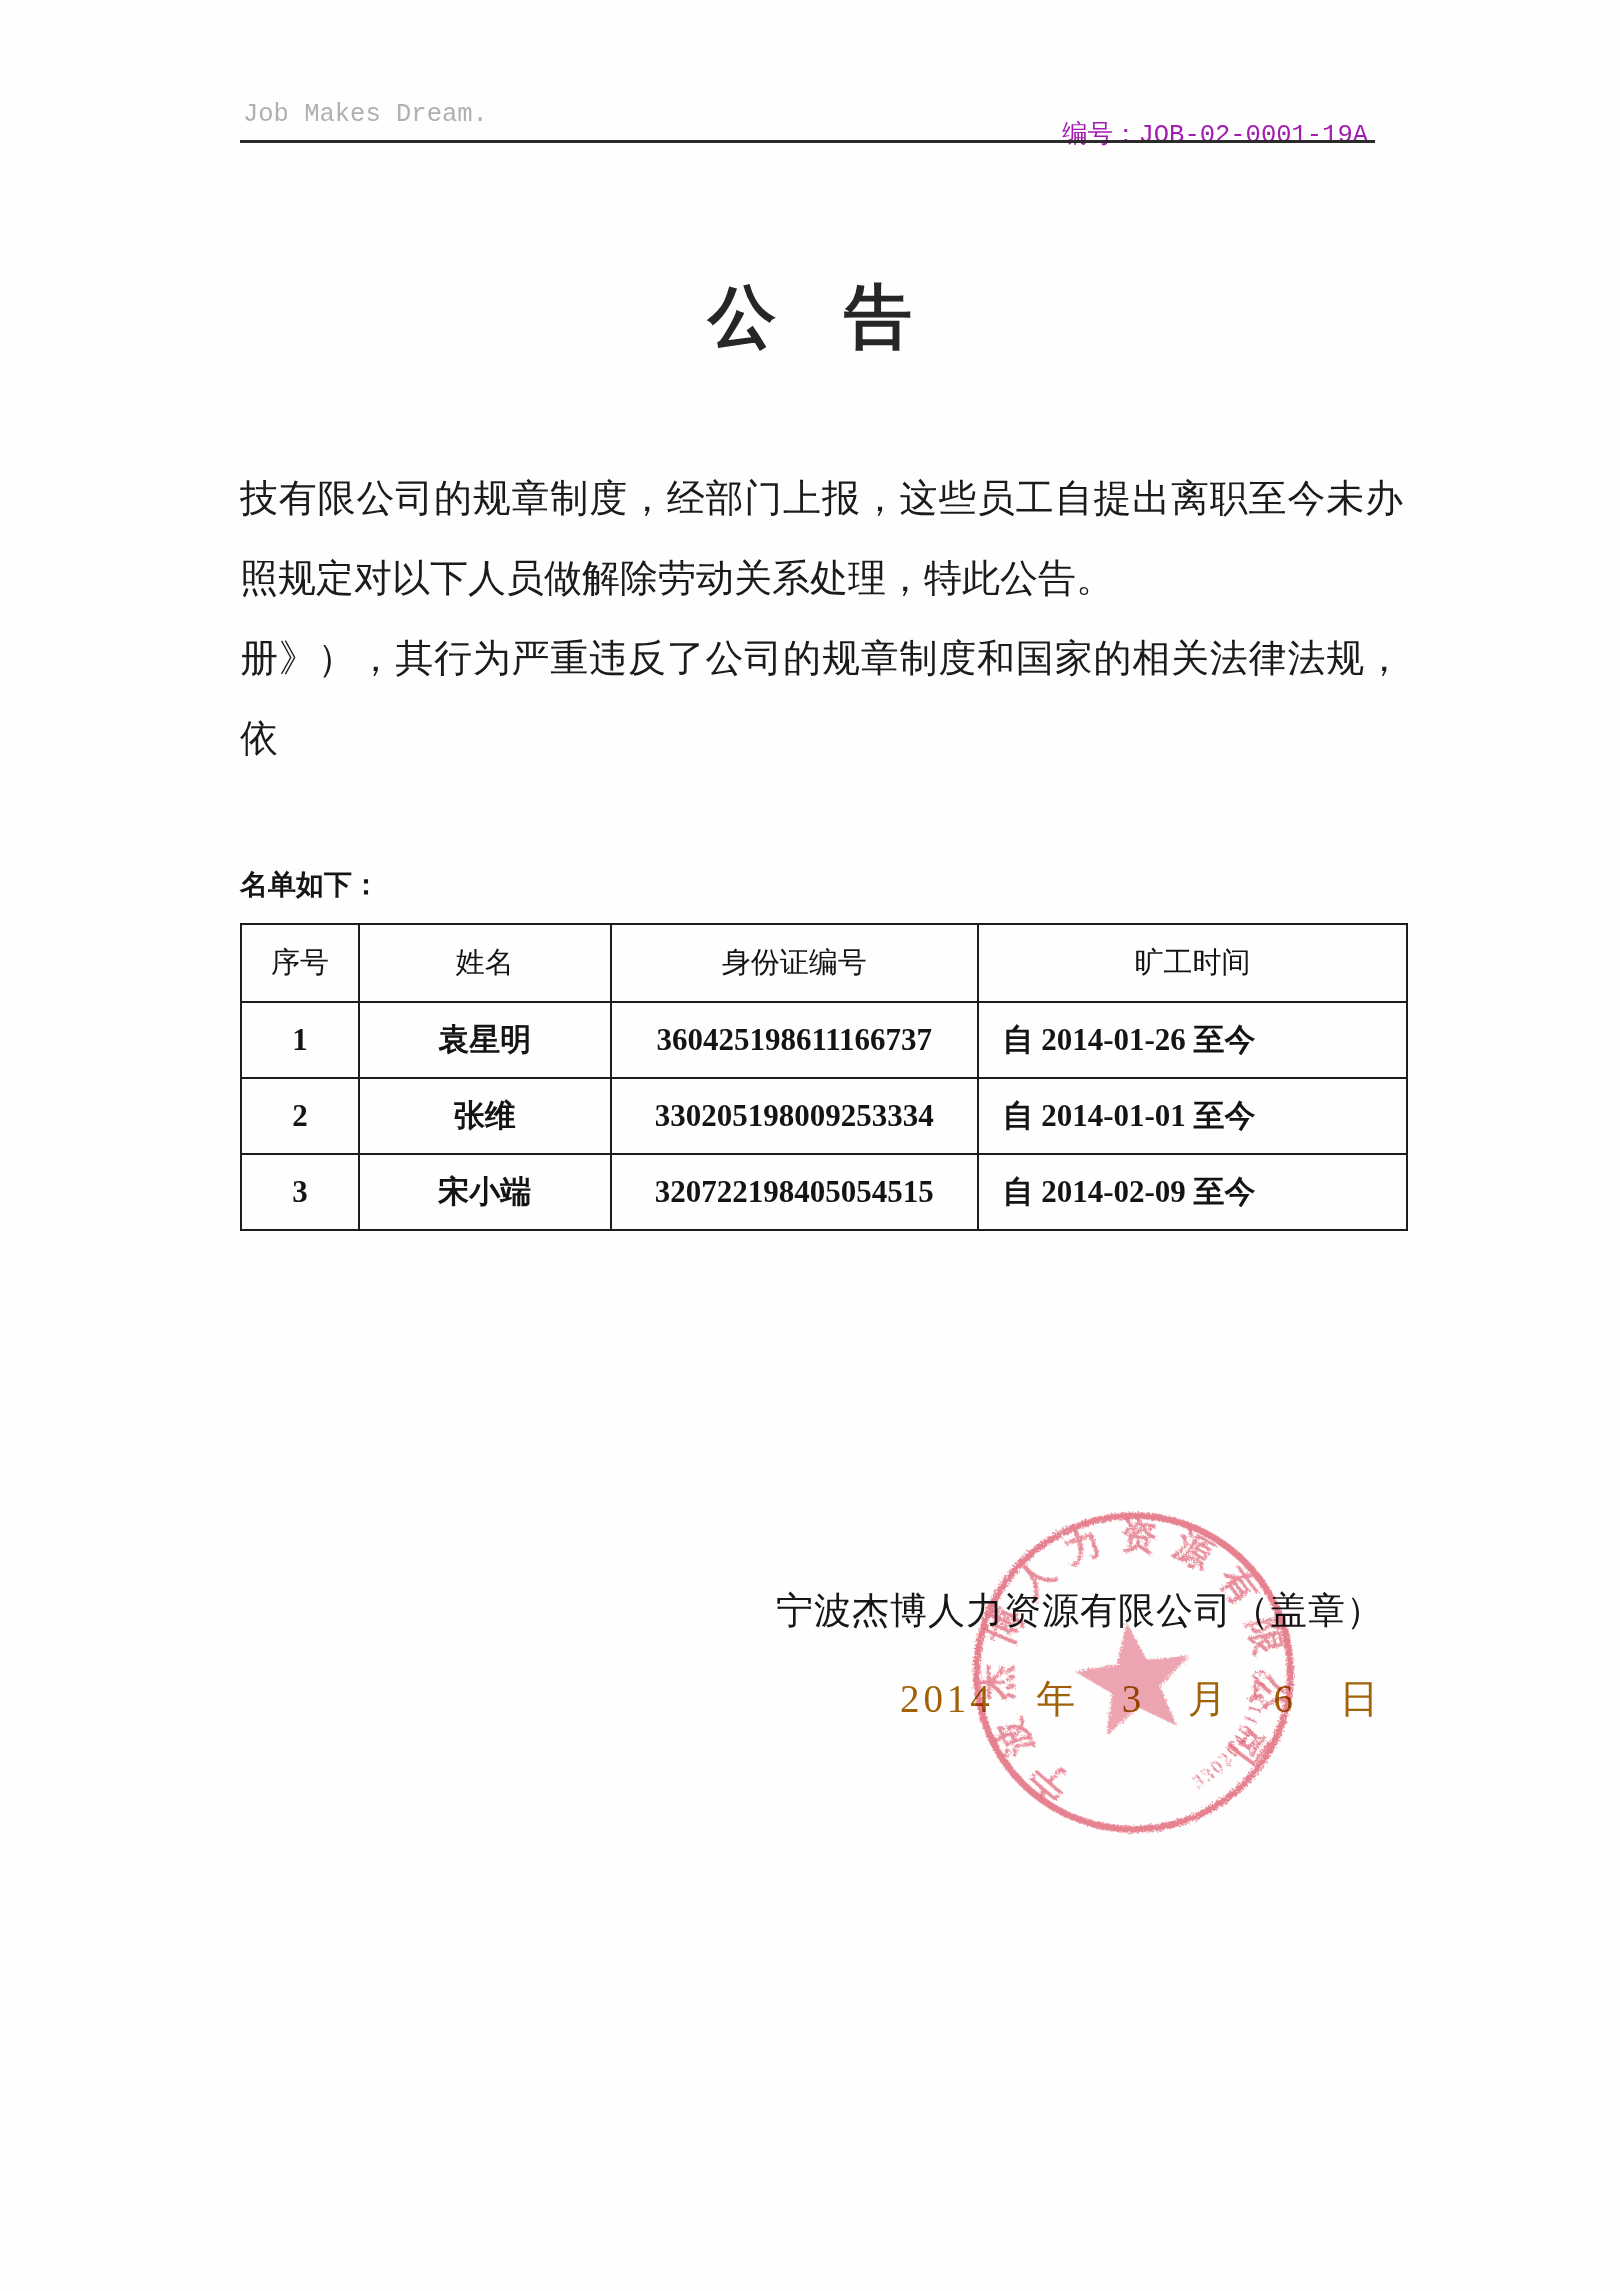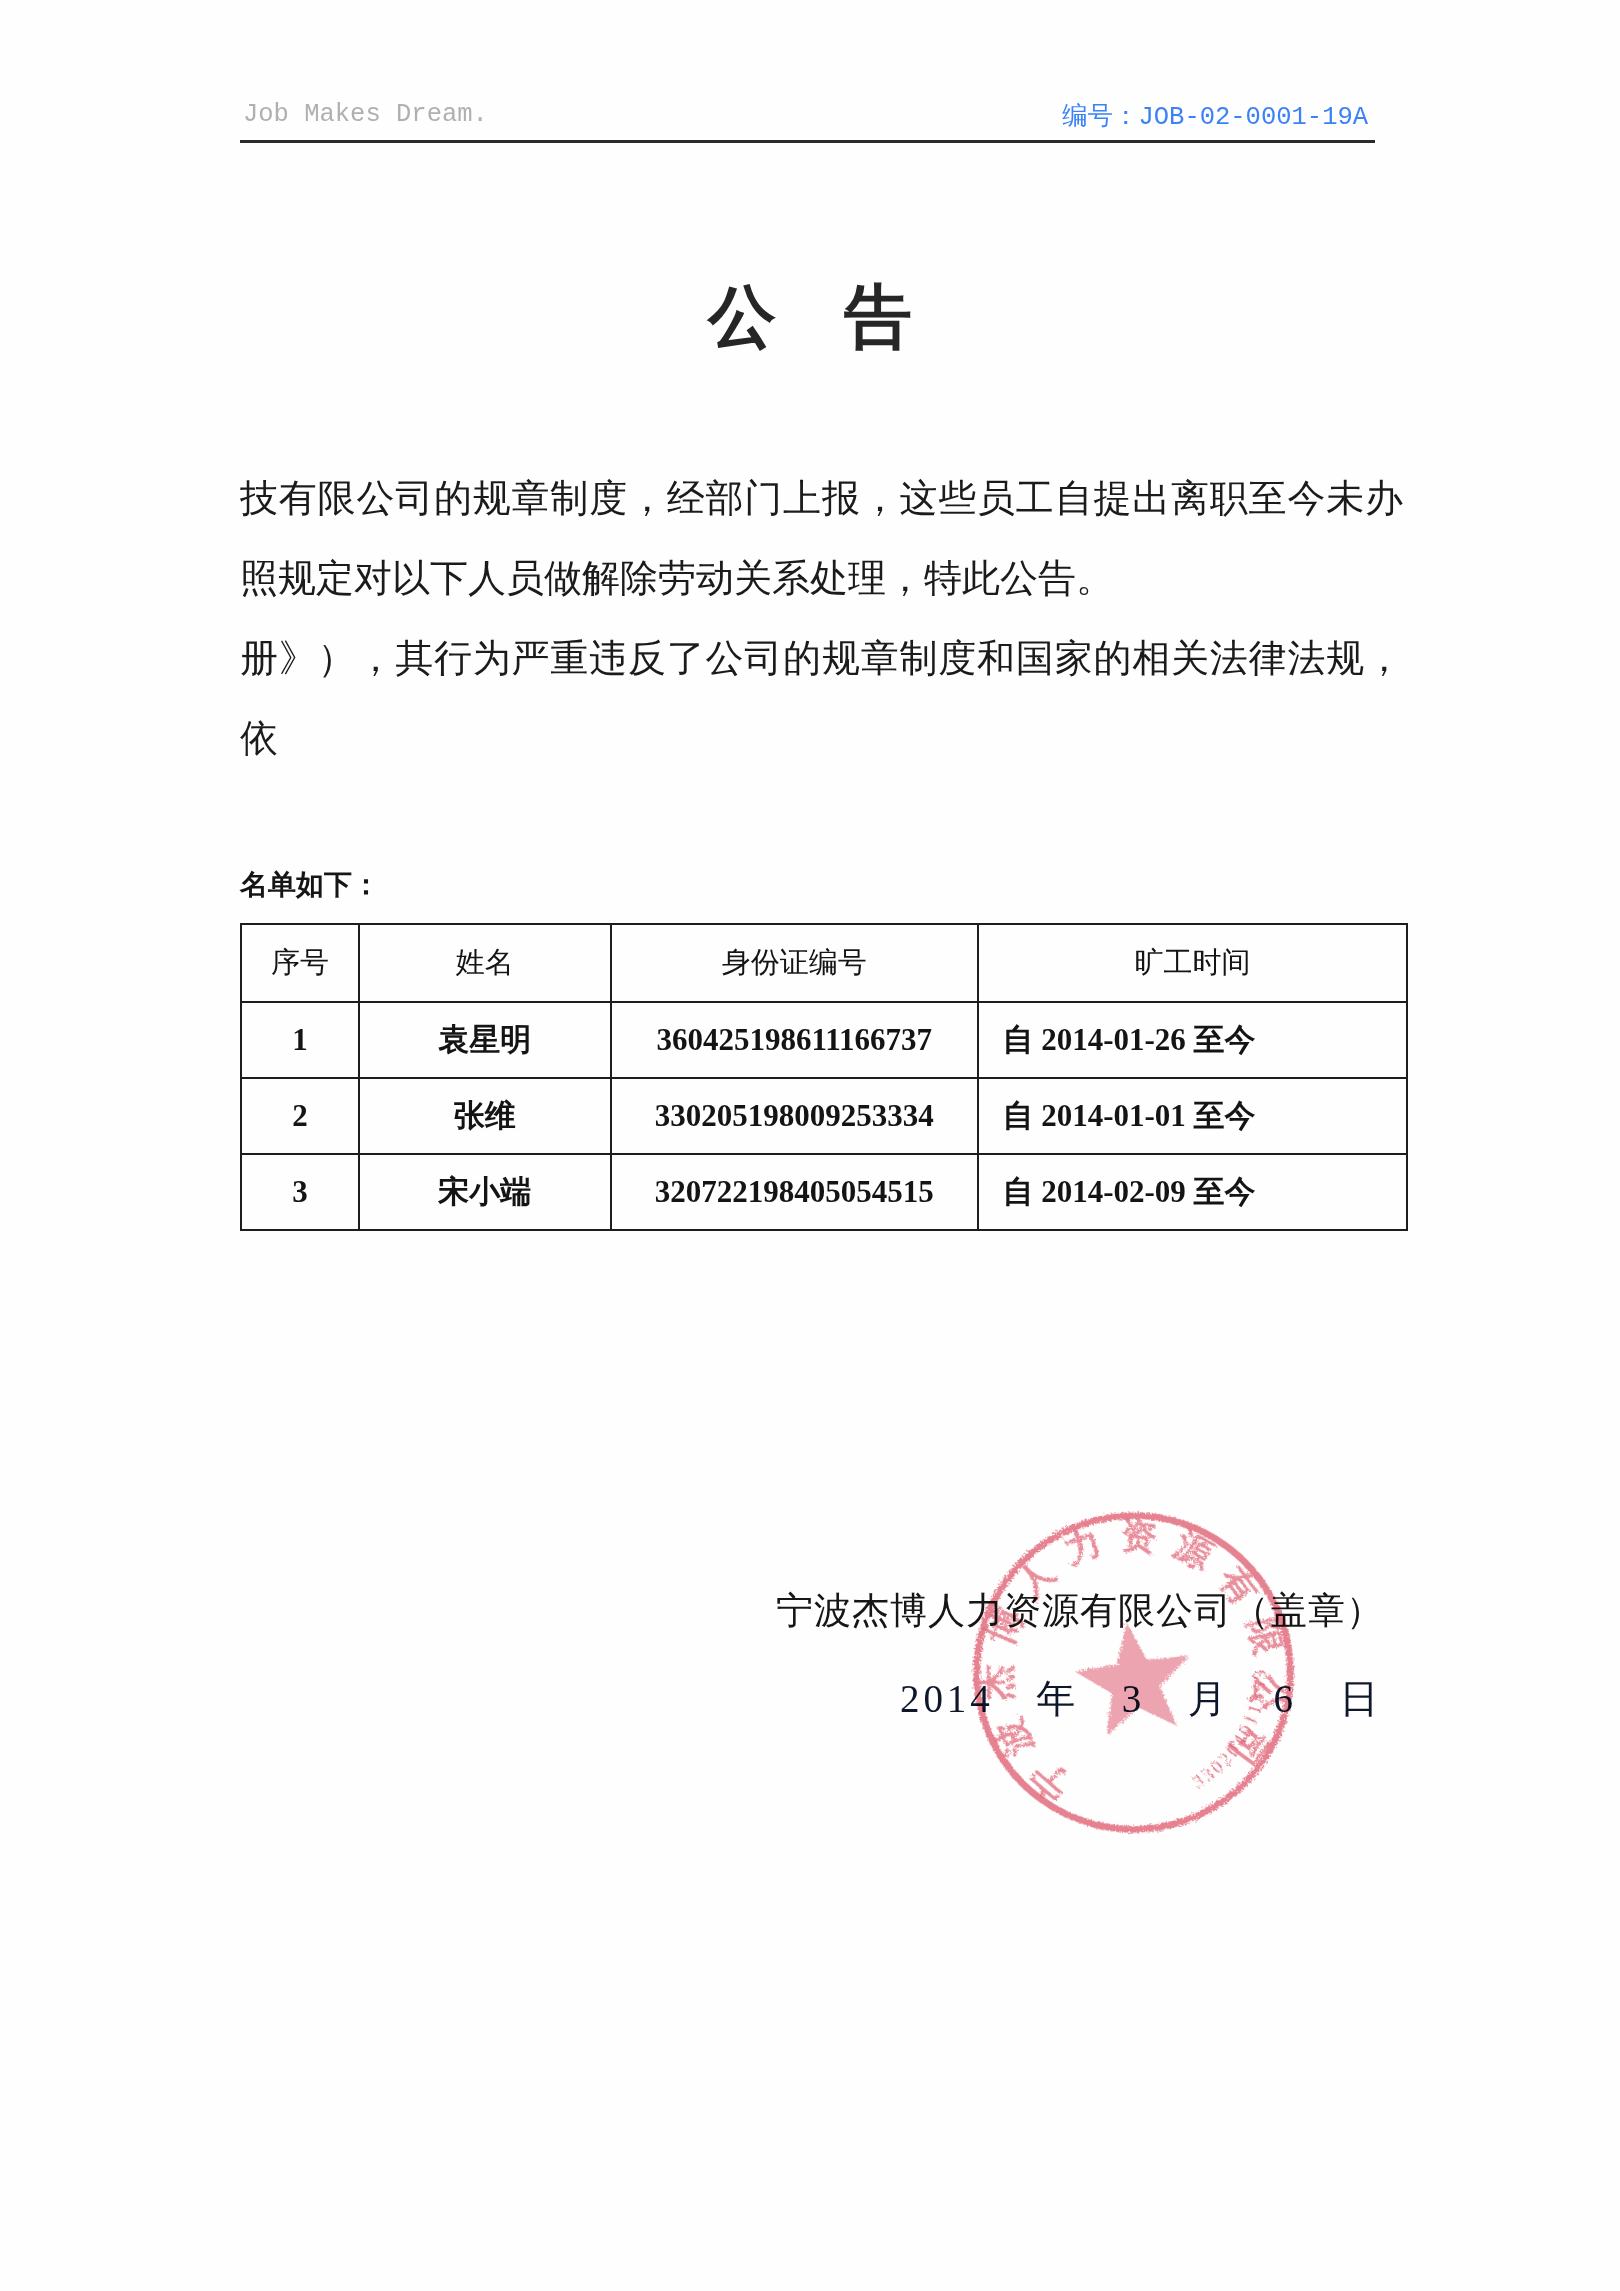--- a/index.html
+++ b/index.html
@@ -11,23 +11,23 @@
     color:#1c1c1c;
     overflow:hidden;
   }
   
   .hdr-slogan{
     position:absolute;left:243px;top:100px;
     font-family:"Liberation Mono","DejaVu Sans Mono",monospace;
     font-size:25.5px;color:#b0b0b0;letter-spacing:0px;
   }
   .hdr-docno{
-    position:absolute;left:1062px;top:98px;
+    position:absolute;left:1062px;top:116px;
     font-family:"Liberation Mono","DejaVu Sans Mono",monospace;
-    font-size:25.5px;color:#3b82f6;
+    font-size:25.5px;color:#a21caf;
   }
   .hdr-rule{
     position:absolute;left:240px;top:140px;width:1135px;height:2.9px;
     background:#2b2b2b;
   }
   
   .title{
     position:absolute;left:0;top:272px;width:1620px;
     margin:0;text-align:center;
     font-size:68px;font-weight:700;color:#262626;
@@ -63,21 +63,21 @@
   .roster th{height:76px;font-weight:400;font-size:29px;}
   .roster td{height:74px;font-weight:700;}
   .roster td.left{text-align:left;padding-left:23.5px;}
   
   .sig-company{
     position:absolute;left:776px;top:1586px;
     font-size:37px;letter-spacing:1px;color:#161616;
   }
   .sig-date{
     position:absolute;left:900px;top:1672px;
-    font-size:39px;word-spacing:29px;letter-spacing:3.9px;color:#0f172a;
+    font-size:39px;word-spacing:29px;letter-spacing:3.9px;color:#a16207;
   }
   
   .stamp{
     position:absolute;left:957px;top:1496px;width:353px;height:353px;
     mix-blend-mode:multiply;
   }
 </style>
 </head>
 <body>
 

